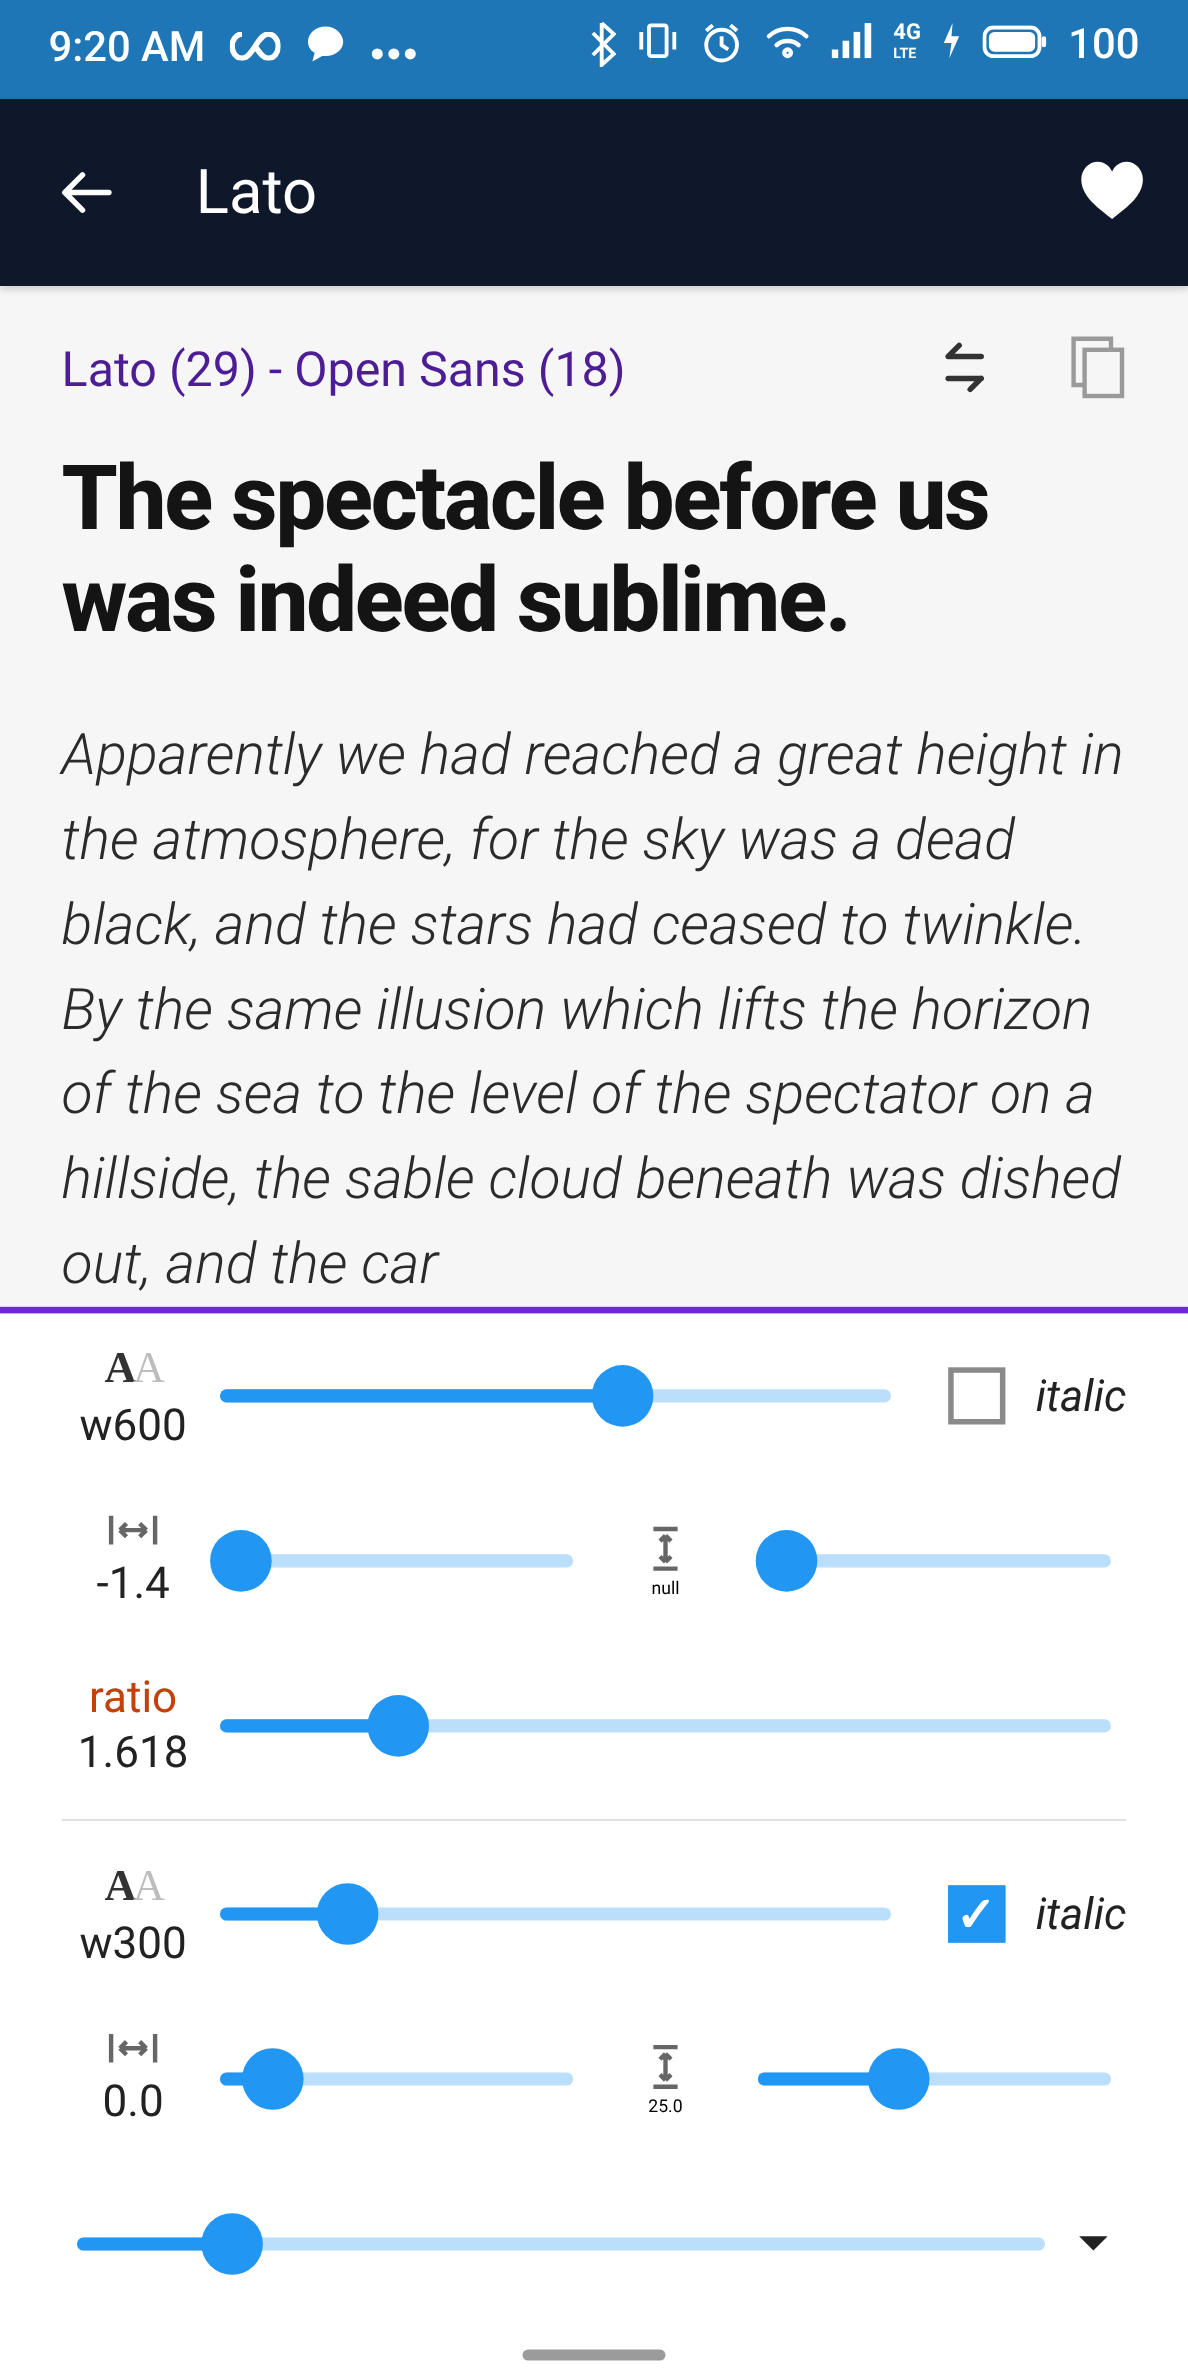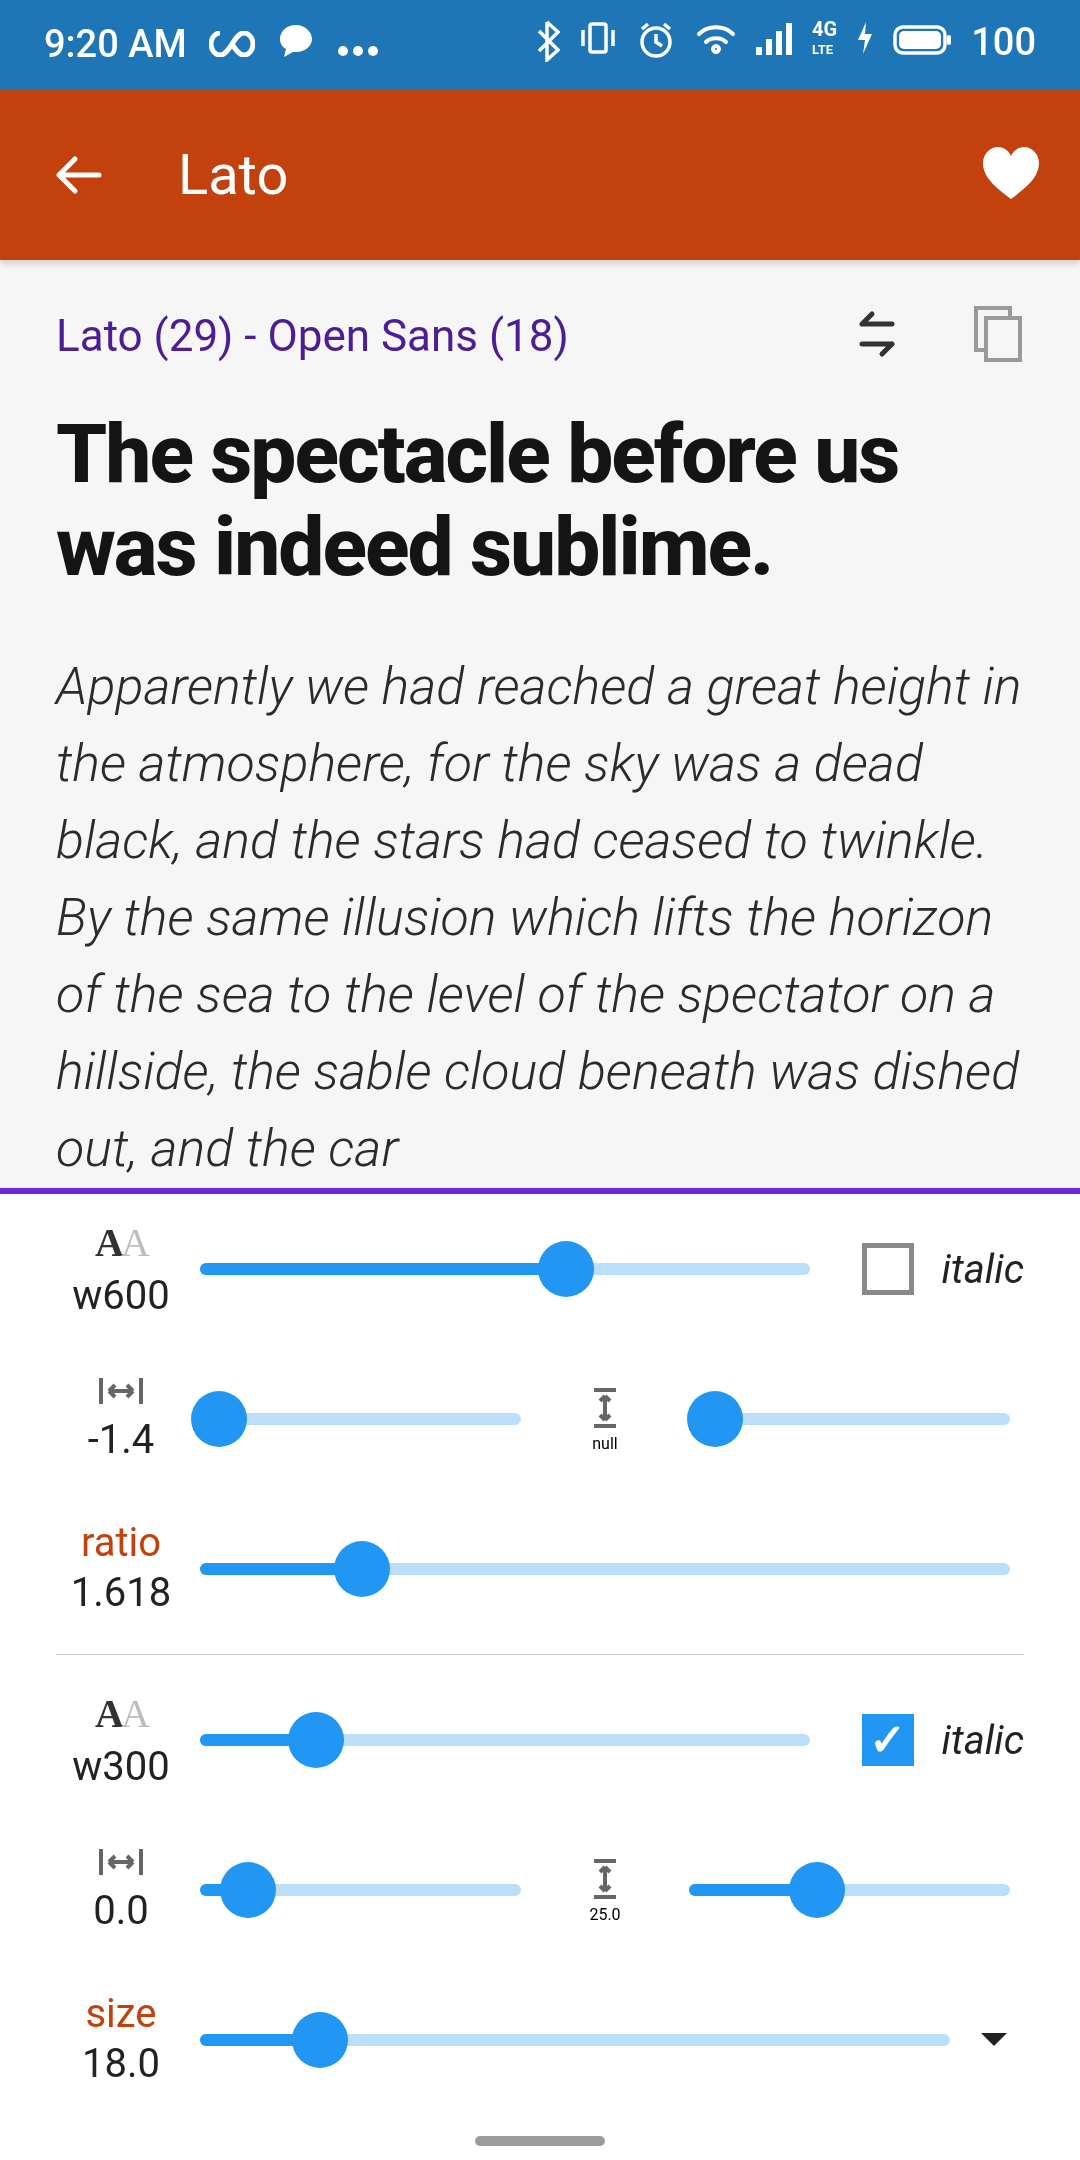--- a/index.html
+++ b/index.html
@@ -5,21 +5,21 @@
   * { box-sizing: border-box; margin: 0; padding: 0; }
   html, body { width: 1080px; height: 2160px; font-family: -apple-system, BlinkMacSystemFont, "Segoe UI", Roboto, sans-serif; background: #fff; overflow: hidden; }
 
   
   .status-bar { height: 90px; background: #1e76b6; color: #fff; display: flex; align-items: center; justify-content: space-between; padding: 0 44px; font-size: 38px; font-weight: 500; }
   .status-left, .status-right { display: flex; gap: 22px; }
   .status-right { gap: 18px; }
   .ic { display:inline-block; }
 
   
-  .app-bar { height: 170px; background: #c2410c; color: #fff; display: flex; align-items: center; padding: 0 38px; box-shadow: 0 4px 6px rgba(0,0,0,0.15); position: relative; z-index: 2; }
+  .app-bar { height: 170px; background: #0f172a; color: #fff; display: flex; align-items: center; padding: 0 38px; box-shadow: 0 4px 6px rgba(0,0,0,0.15); position: relative; z-index: 2; }
   .back-btn { width: 80px; height: 80px; display:flex; align-items:center; justify-content:center; }
   .app-title { font-size: 56px; font-weight: 400; margin-left: 60px; }
   .fav-btn { margin-left: auto; }
 
   
   .info-row { display: flex; align-items: center; padding: 44px 56px 30px 56px; background: #f6f6f6; }
   .pair-text { color: #4c1d95; font-size: 44px; }
   .info-actions { margin-left: auto; display:flex; align-items:center; gap: 68px; }
 
   
@@ -289,24 +289,20 @@
       <div class="slider-wrap">
           <div class="slider-half">
         <div class="track-bg"></div>
             <div class="track-fill" style="width: 40%;"></div>
             <div class="thumb" style="left: 40%;"></div>
       </div>
         </div>
     </div>
 
     <div class="ctrl-row">
-      <div class="ctrl-label">
-        <span class="ltop">size</span>
-        <span class="lbot">18.0</span>
-      </div>
       <div class="slider-wrap">
           <div class="slider">
         <div class="track-bg"></div>
             <div class="track-fill" style="width: 16%;"></div>
             <div class="thumb" style="left: 16%;"></div>
       </div>
         </div>
       <div class="expand-btn">
         <svg width="30" height="18" viewBox="0 0 30 18">
             <path d="M2 2l13 13L28 2z" fill="#222"></path>

